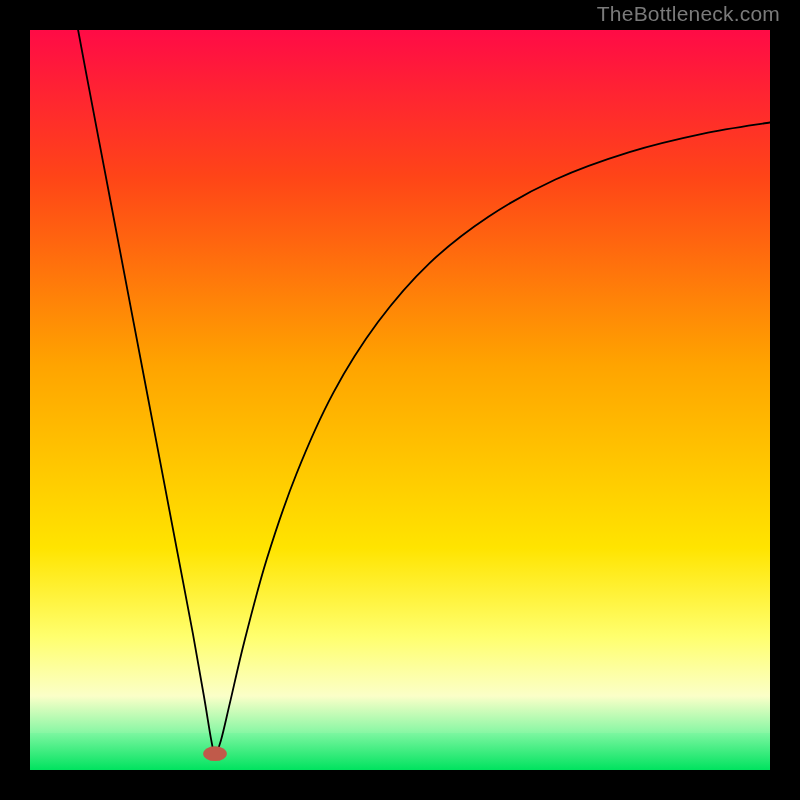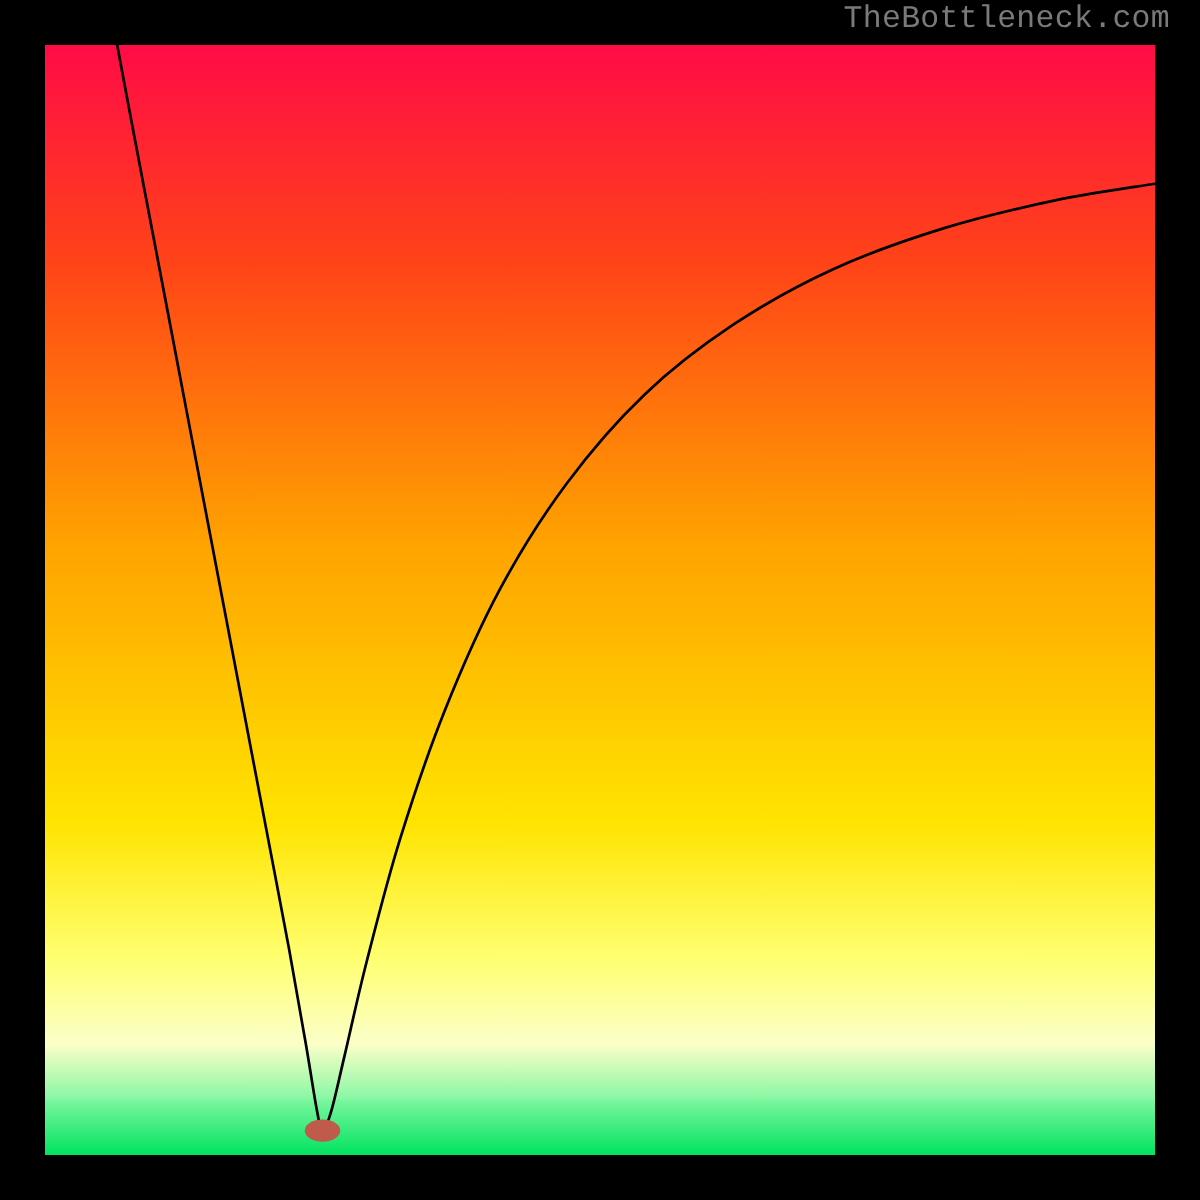--- a/index.html
+++ b/index.html
@@ -17,21 +17,21 @@
     height: 800px;
     background: #000;
   }
   .watermark {
     position: absolute;
     top: 2px;
     right: 20px;
     color: #7a7a7a;
     font-size: 21px;
     letter-spacing: 0.2px;
-    font-family: Liberation Mono, monospace;
+    font-family: Liberation Sans, sans-serif;
   }
   .plot {
     position: absolute;
     left: 30px;
     top: 30px;
     width: 740px;
     height: 740px;
   }
   .plot svg {
     display: block;

